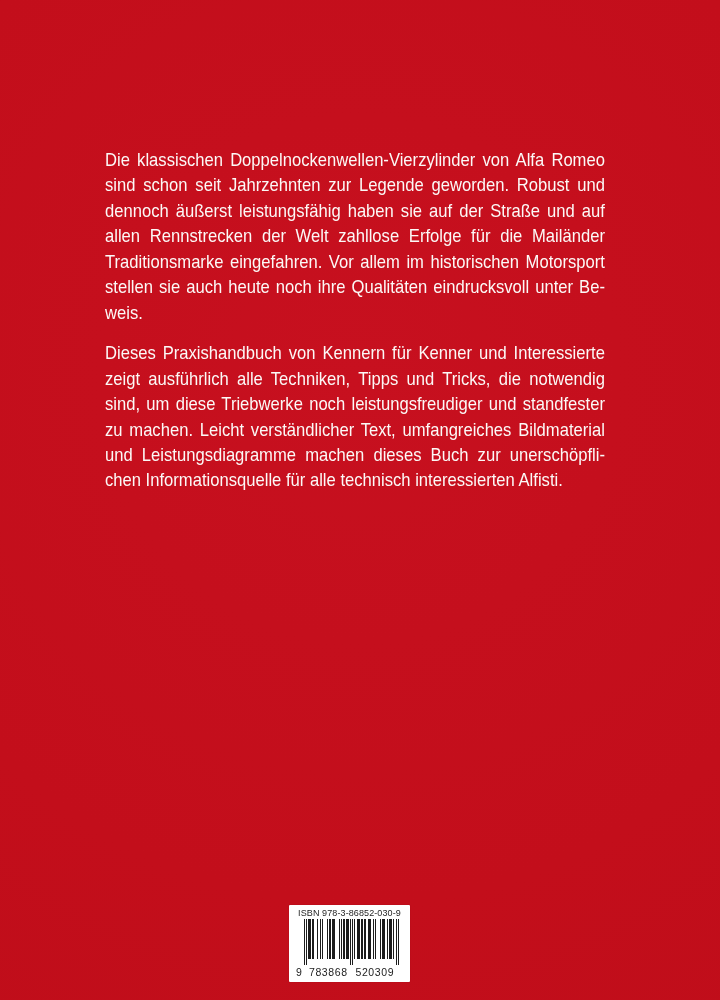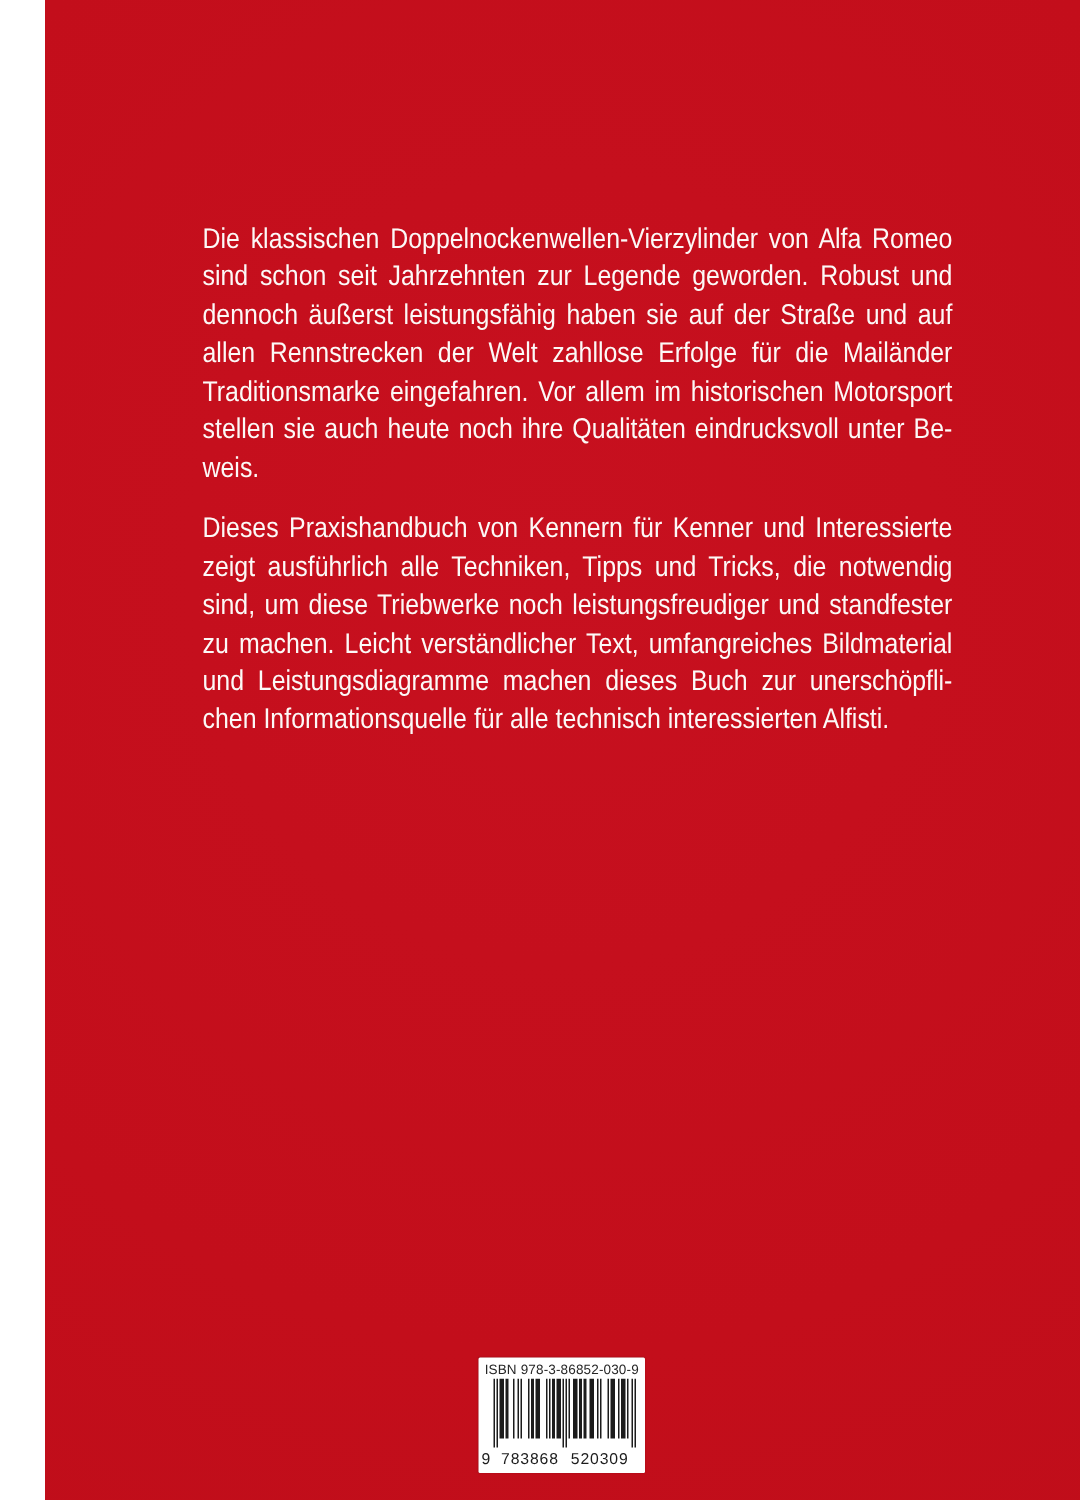--- a/index.html
+++ b/index.html
@@ -10,21 +10,20 @@
     width: 720px;
     height: 1000px;
     position: relative;
     overflow: hidden;
     font-family: "Liberation Sans", "DejaVu Sans", sans-serif;
   }
   .cover {
     position: absolute;
     inset: 0;
     background: radial-gradient(130% 95% at 50% 38%, #c7101f 0%, #c30e1b 55%, #bd0d19 100%);
-    margin-left: 30px;
   }
   
   .blurb {
     position: absolute;
     left: 105px;
     top: 147px;
     width: 572px;
     transform: scaleX(0.874);
     transform-origin: 0 0;
     font-size: 19px;
@@ -44,21 +43,21 @@
     text-align-last: justify;
   }
   .bline.last {
     text-align-last: left;
   }
   
   .barcode-box {
     position: absolute;
     left: 289px;
     top: 905px;
-    width: 111px;
+    width: 121px;
     height: 77px;
     background: #ffffff;
     border-radius: 1px;
     box-shadow: 0 0 1px rgba(0,0,0,0.25);
   }
   .isbn-label {
     margin-top: 3px;
     text-align: center;
     font-size: 9px;
     letter-spacing: 0.1px;

